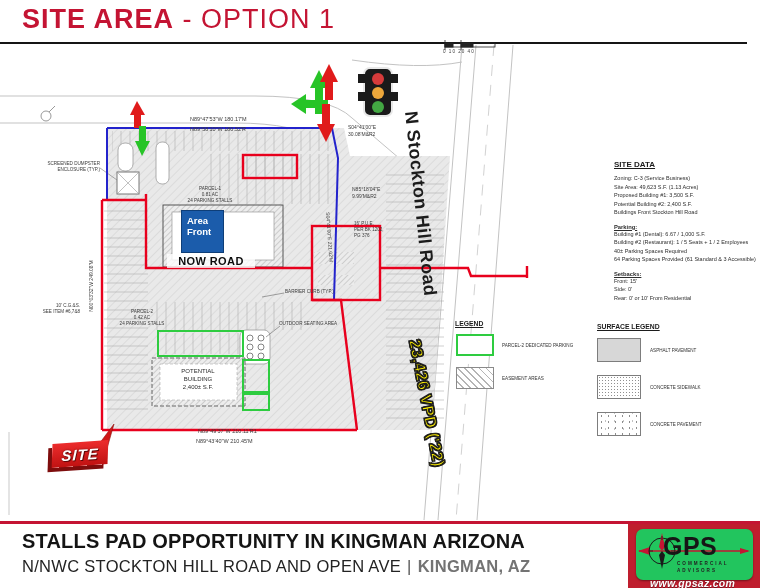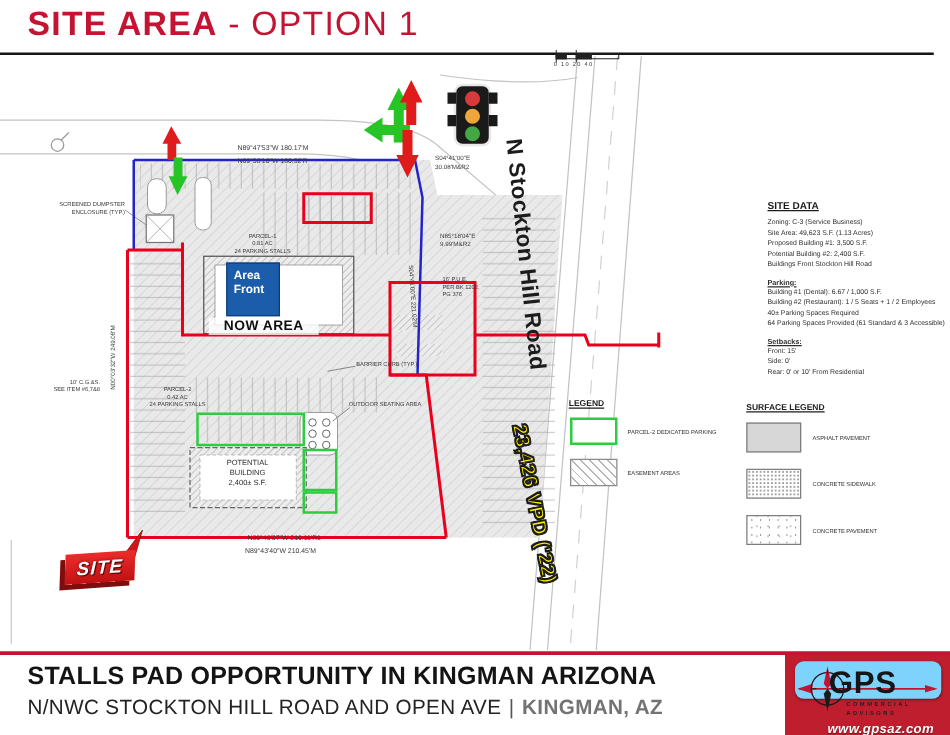--- a/index.html
+++ b/index.html
@@ -56,25 +56,25 @@
   .sw-concrete{border:1px solid #7d7d7d;background:#fff;
       background-image:radial-gradient(#8d8d8d .6px,transparent .8px),radial-gradient(#a5a5a5 .5px,transparent .7px);
       background-size:7px 6px,9px 8px;background-position:0 0,3px 4px;}
   
   .ftr-rule{position:absolute;left:0;top:521px;width:760px;height:3px;background:#c41433;z-index:9;}
   .ftr-line1{position:absolute;left:22px;top:530px;font-size:20px;font-weight:800;color:#141414;z-index:9;letter-spacing:.2px;}
   .ftr-line2{position:absolute;left:22px;top:557px;font-size:16.5px;font-weight:400;color:#232323;z-index:9;letter-spacing:.3px;}
   .ftr-line2 .city{color:#737373;font-weight:800;}
   .ftr-line2 .sep{color:#555;margin:0 6px;}
   .gps-panel{position:absolute;left:628px;top:524px;width:132px;height:64px;background:#bf1e2e;z-index:10;}
-  .gps-card{position:absolute;left:8px;top:5px;width:117px;height:30px;background:#7dd3fc;border-radius:7px;
+  .gps-card{position:absolute;left:8px;top:5px;width:117px;height:51px;background:#22c55e;border-radius:7px;
       box-shadow:0 1px 2px rgba(0,0,0,.4);}
   .gps-text{position:absolute;left:27px;top:3px;font-size:25px;font-weight:900;color:#161616;letter-spacing:.5px;z-index:3;}
   .gps-sub{position:absolute;left:41px;top:32px;font-size:4.6px;font-weight:700;color:#222;letter-spacing:2px;line-height:1.5;z-index:3;white-space:pre-line;}
-  .gps-url{position:absolute;left:34px;top:53px;font-size:10.5px;font-weight:800;font-style:italic;color:#ffffff;z-index:3;
+  .gps-url{position:absolute;left:22px;top:53px;font-size:10.5px;font-weight:800;font-style:italic;color:#ffffff;z-index:3;
       text-shadow:0 1px 1px rgba(0,0,0,.5);letter-spacing:.3px;}
   svg{position:absolute;left:0;top:0;z-index:2;}
 </style>
 </head>
 <body>
 
 <div class="page">
 
   <div class="hdr-title">
     <span class="b">SITE AREA</span><span class="l"> - OPTION 1</span>
@@ -243,21 +243,21 @@
 24 PARKING STALLS</div>
   <div class="t t4" style="left:443px;top:49px;letter-spacing:1px;">0   10   20            40</div>
 
   <div class="road-label">N Stockton Hill Road</div>
   <div class="vpd-label">23,426 VPD ('22)</div>
 
   <div class="aspen-box">
     <div>Area</div>
     <div>Front</div>
   </div>
-  <div class="now-open">NOW AREA</div>
+  <div class="now-open">NOW ROAD</div>
   <div class="potential-label">POTENTIAL
 BUILDING
 2,400± S.F.</div>
 
   <div class="site-tag">
     <span>SITE</span>
   </div>
 
   <div class="sd">
     <h3>SITE DATA</h3>

